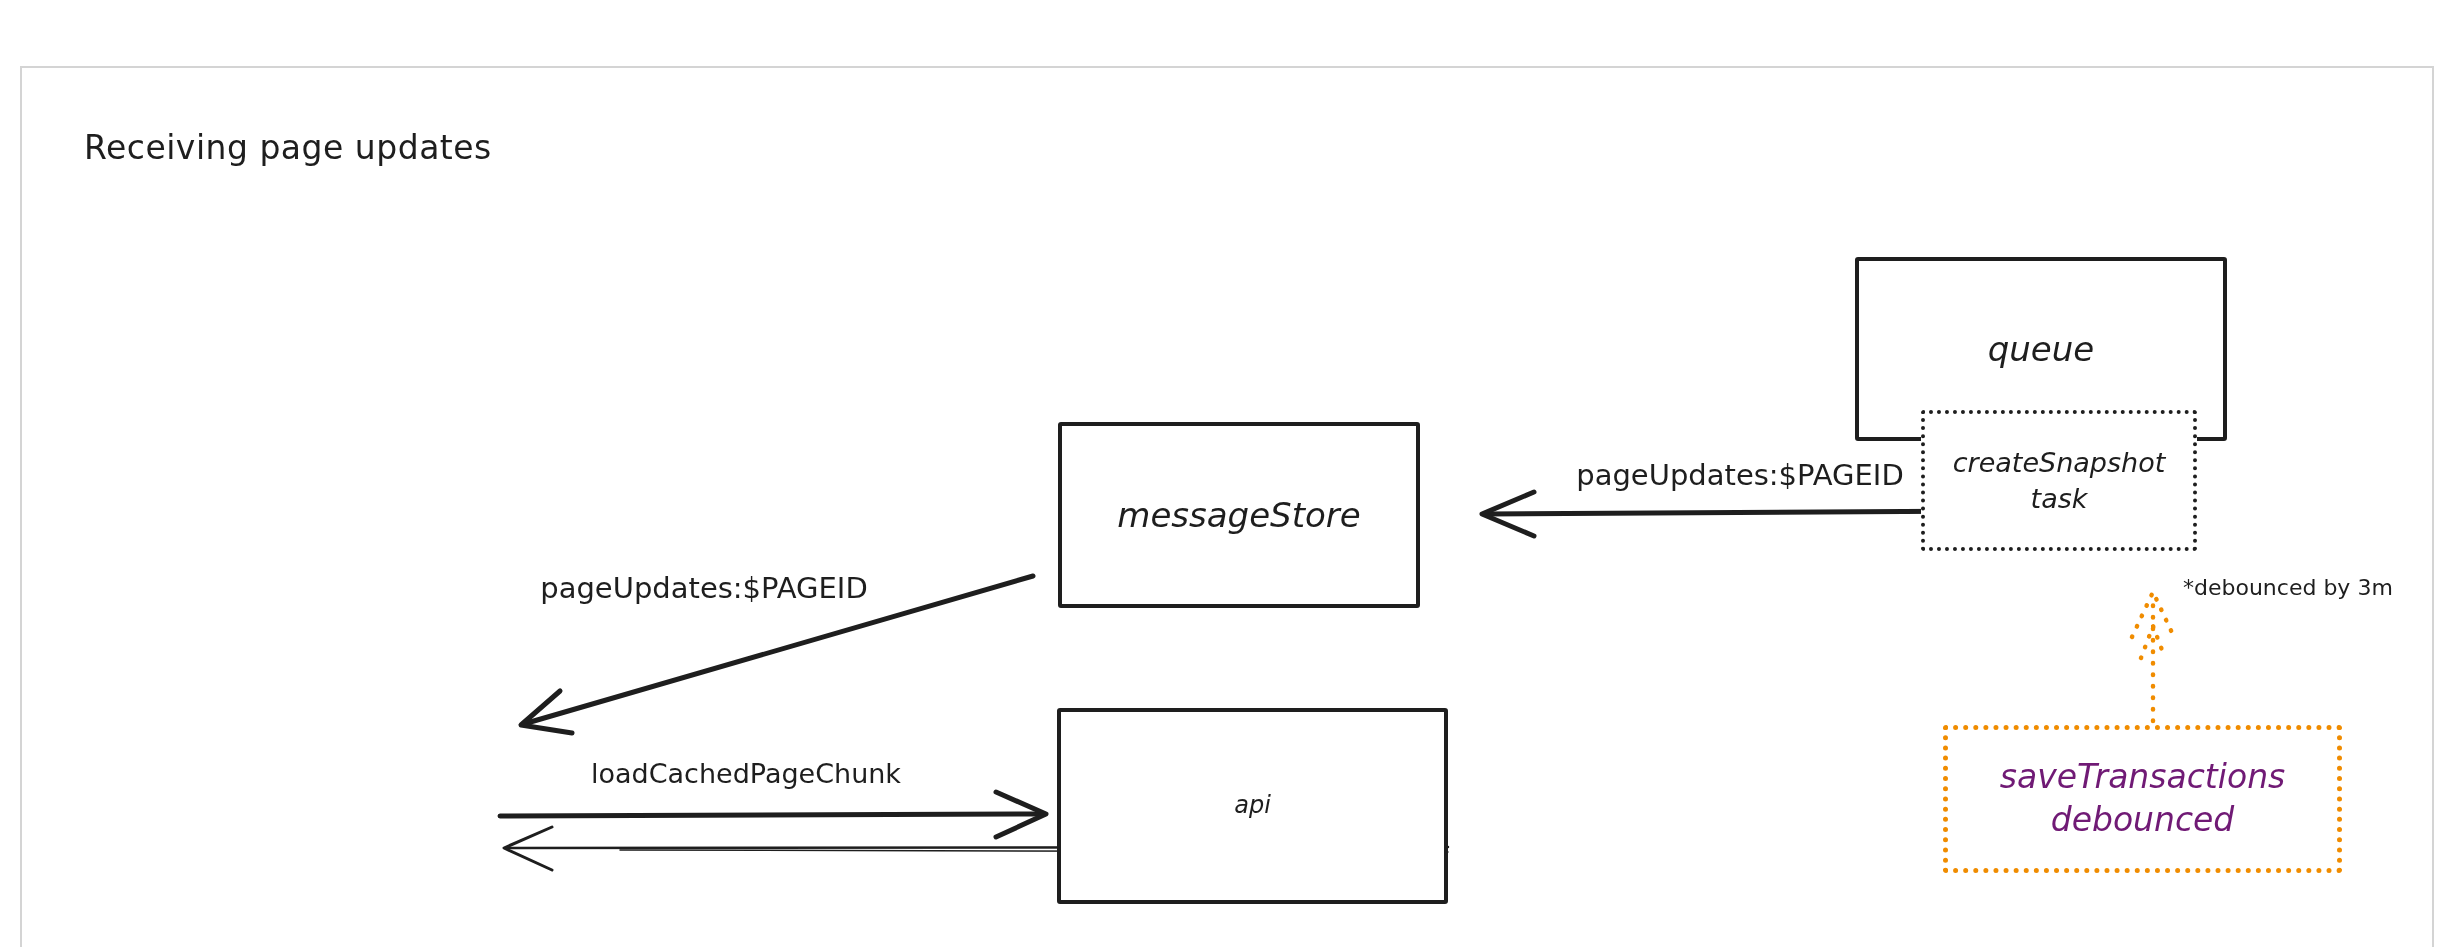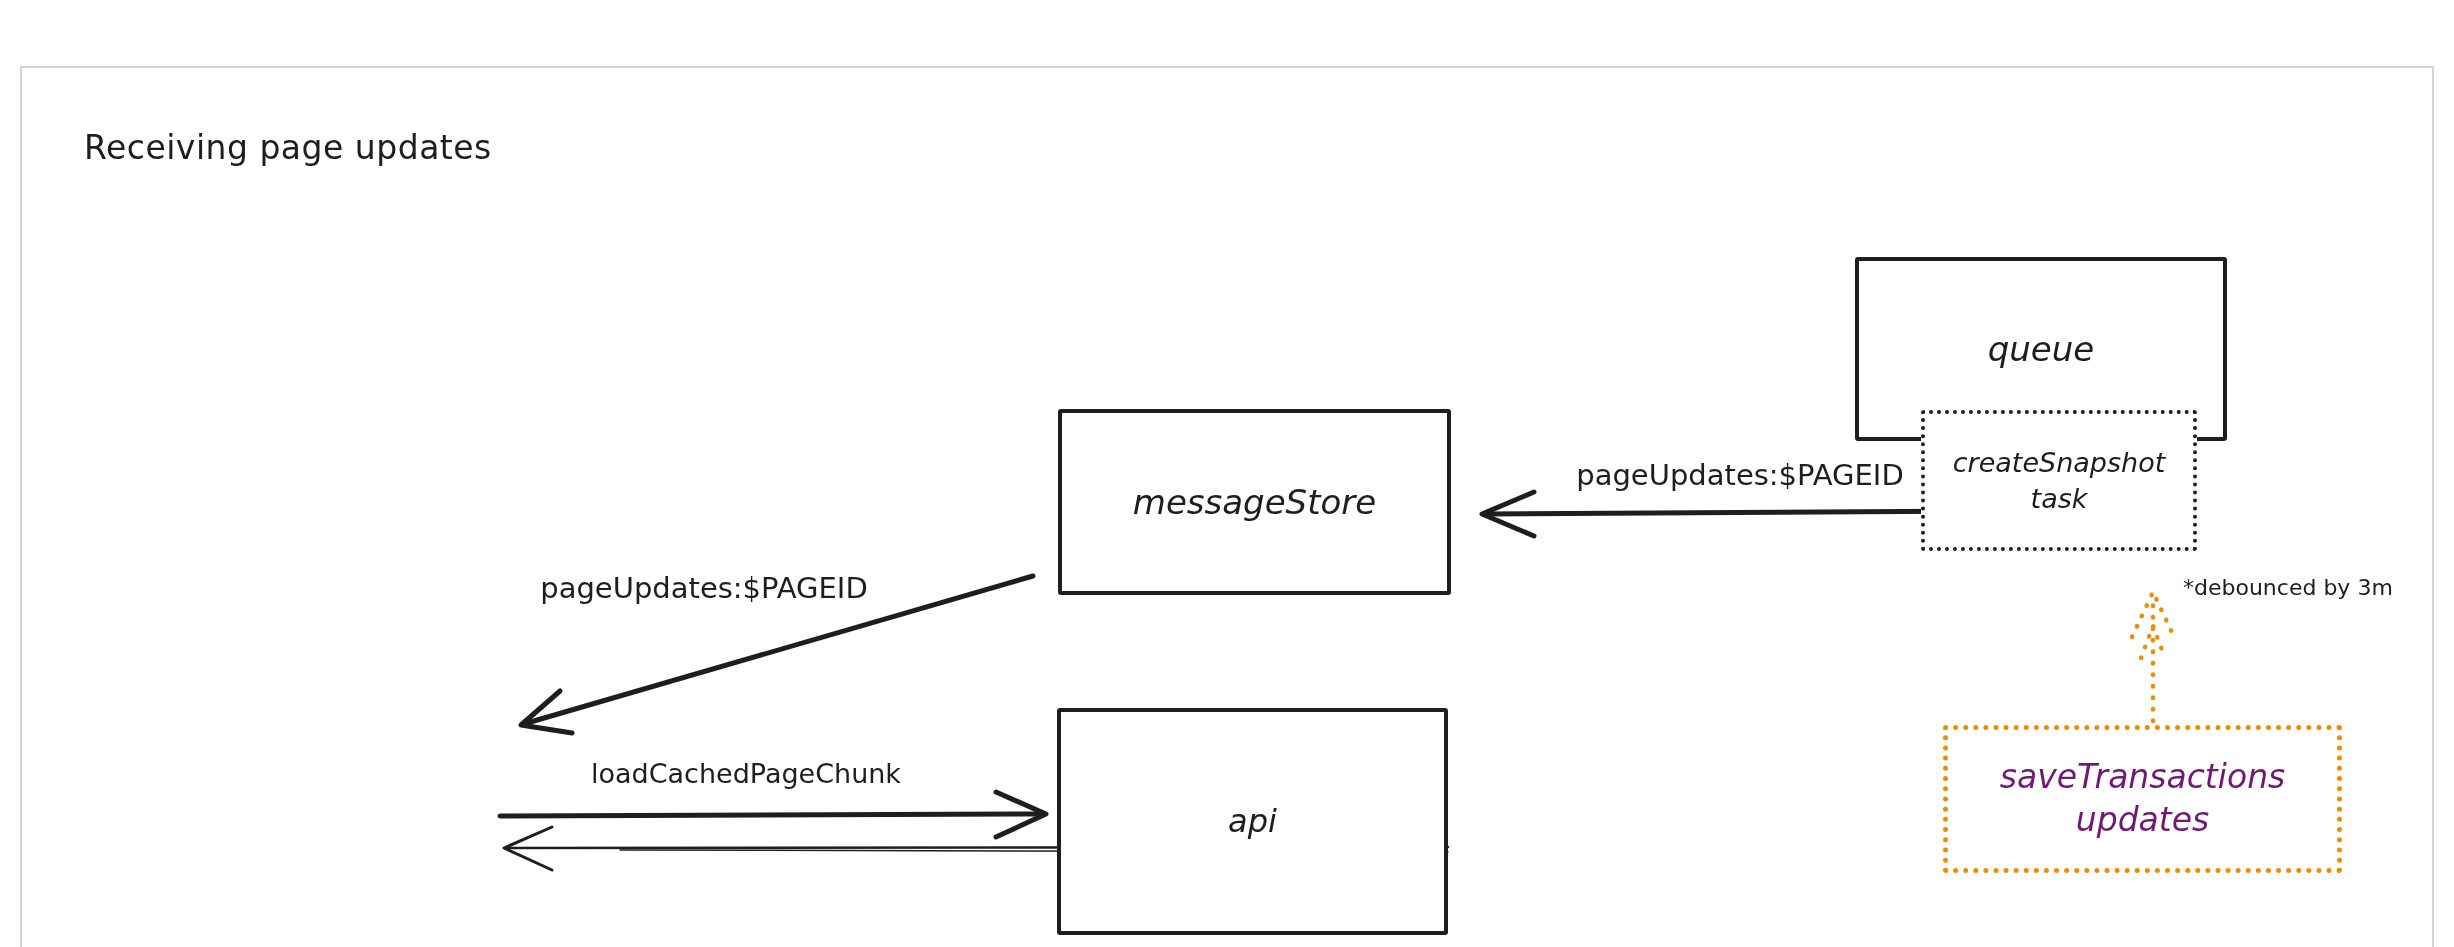--- a/index.html
+++ b/index.html
@@ -26,23 +26,23 @@
 
   .node {
     position: absolute; display: flex; flex-direction: column;
     align-items: center; justify-content: center;
     background: #ffffff; text-align: center; line-height: 1.3; font-style: italic;
   }
   .node .lbl { display: block; }
 
   .node-queue          { left: 1855px; top: 209px; width: 372px; height: 184px; border: 4px solid #1e1e1e; border-radius: 3px; font-size: 34px; z-index: 2; }
   .node-create-snap    { left: 1921px; top: 362px; width: 276px; height: 141px; border: 4px dotted #1e1e1e; border-radius: 3px; font-size: 27px; z-index: 4; }
-  .node-message-store  { left: 1058px; top: 361px; width: 393px; height: 186px; border: 4px solid #1e1e1e; border-radius: 3px; font-size: 34px; z-index: 2; }
+  .node-message-store  { left: 1058px; top: 374px; width: 362px; height: 186px; border: 4px solid #1e1e1e; border-radius: 3px; font-size: 34px; z-index: 2; }
   .node-client         { left: 97px;   top: 663px; width: 391px; height: 189px; border: 4px solid #1e1e1e; border-radius: 3px; font-size: 32px; z-index: 2; }
-  .node-api            { left: 1057px; top: 660px; width: 391px; height: 227px; border: 4px solid #1e1e1e; border-radius: 3px; font-size: 32px; z-index: 2; justify-content: center; }
+  .node-api            { left: 1057px; top: 660px; width: 391px; height: 196px; border: 4px solid #1e1e1e; border-radius: 3px; font-size: 24px; z-index: 2; justify-content: center; }
   .node-save-tx        { left: 1943px; top: 677px; width: 399px; height: 148px; border: 5px dotted #f08c00; border-radius: 3px; font-size: 33px; color: #701a75; z-index: 3; font-weight: 500; }
 
   .edge-label {
     position: absolute; transform: translate(-50%, 0);
     white-space: nowrap; font-size: 29px; z-index: 5; background: transparent;
   }
   .edge-label-1 { left: 1740px; top: 410px; }
   .edge-label-2 { left: 704px;  top: 523px; }
   .edge-label-3 { left: 746px;  top: 710px; font-size: 27px; }
 
@@ -104,21 +104,21 @@
     <span class="lbl">messageStore</span>
   </div>
 
 
   <div class="node node-api">
     <span class="lbl">api</span>
   </div>
 
   <div class="node node-save-tx">
     <span class="lbl">saveTransactions</span>
-    <span class="lbl">updates</span>
+    <span class="lbl">debounced</span>
   </div>
 
   <div class="edge-label edge-label-1">pageUpdates:$PAGEID</div>
   <div class="edge-label edge-label-2">pageUpdates:$PAGEID</div>
   <div class="edge-label edge-label-3">loadCachedPageChunk</div>
   <div class="annotation">*debounced by 3m</div>
 
 </div>
 
 </body></html>

